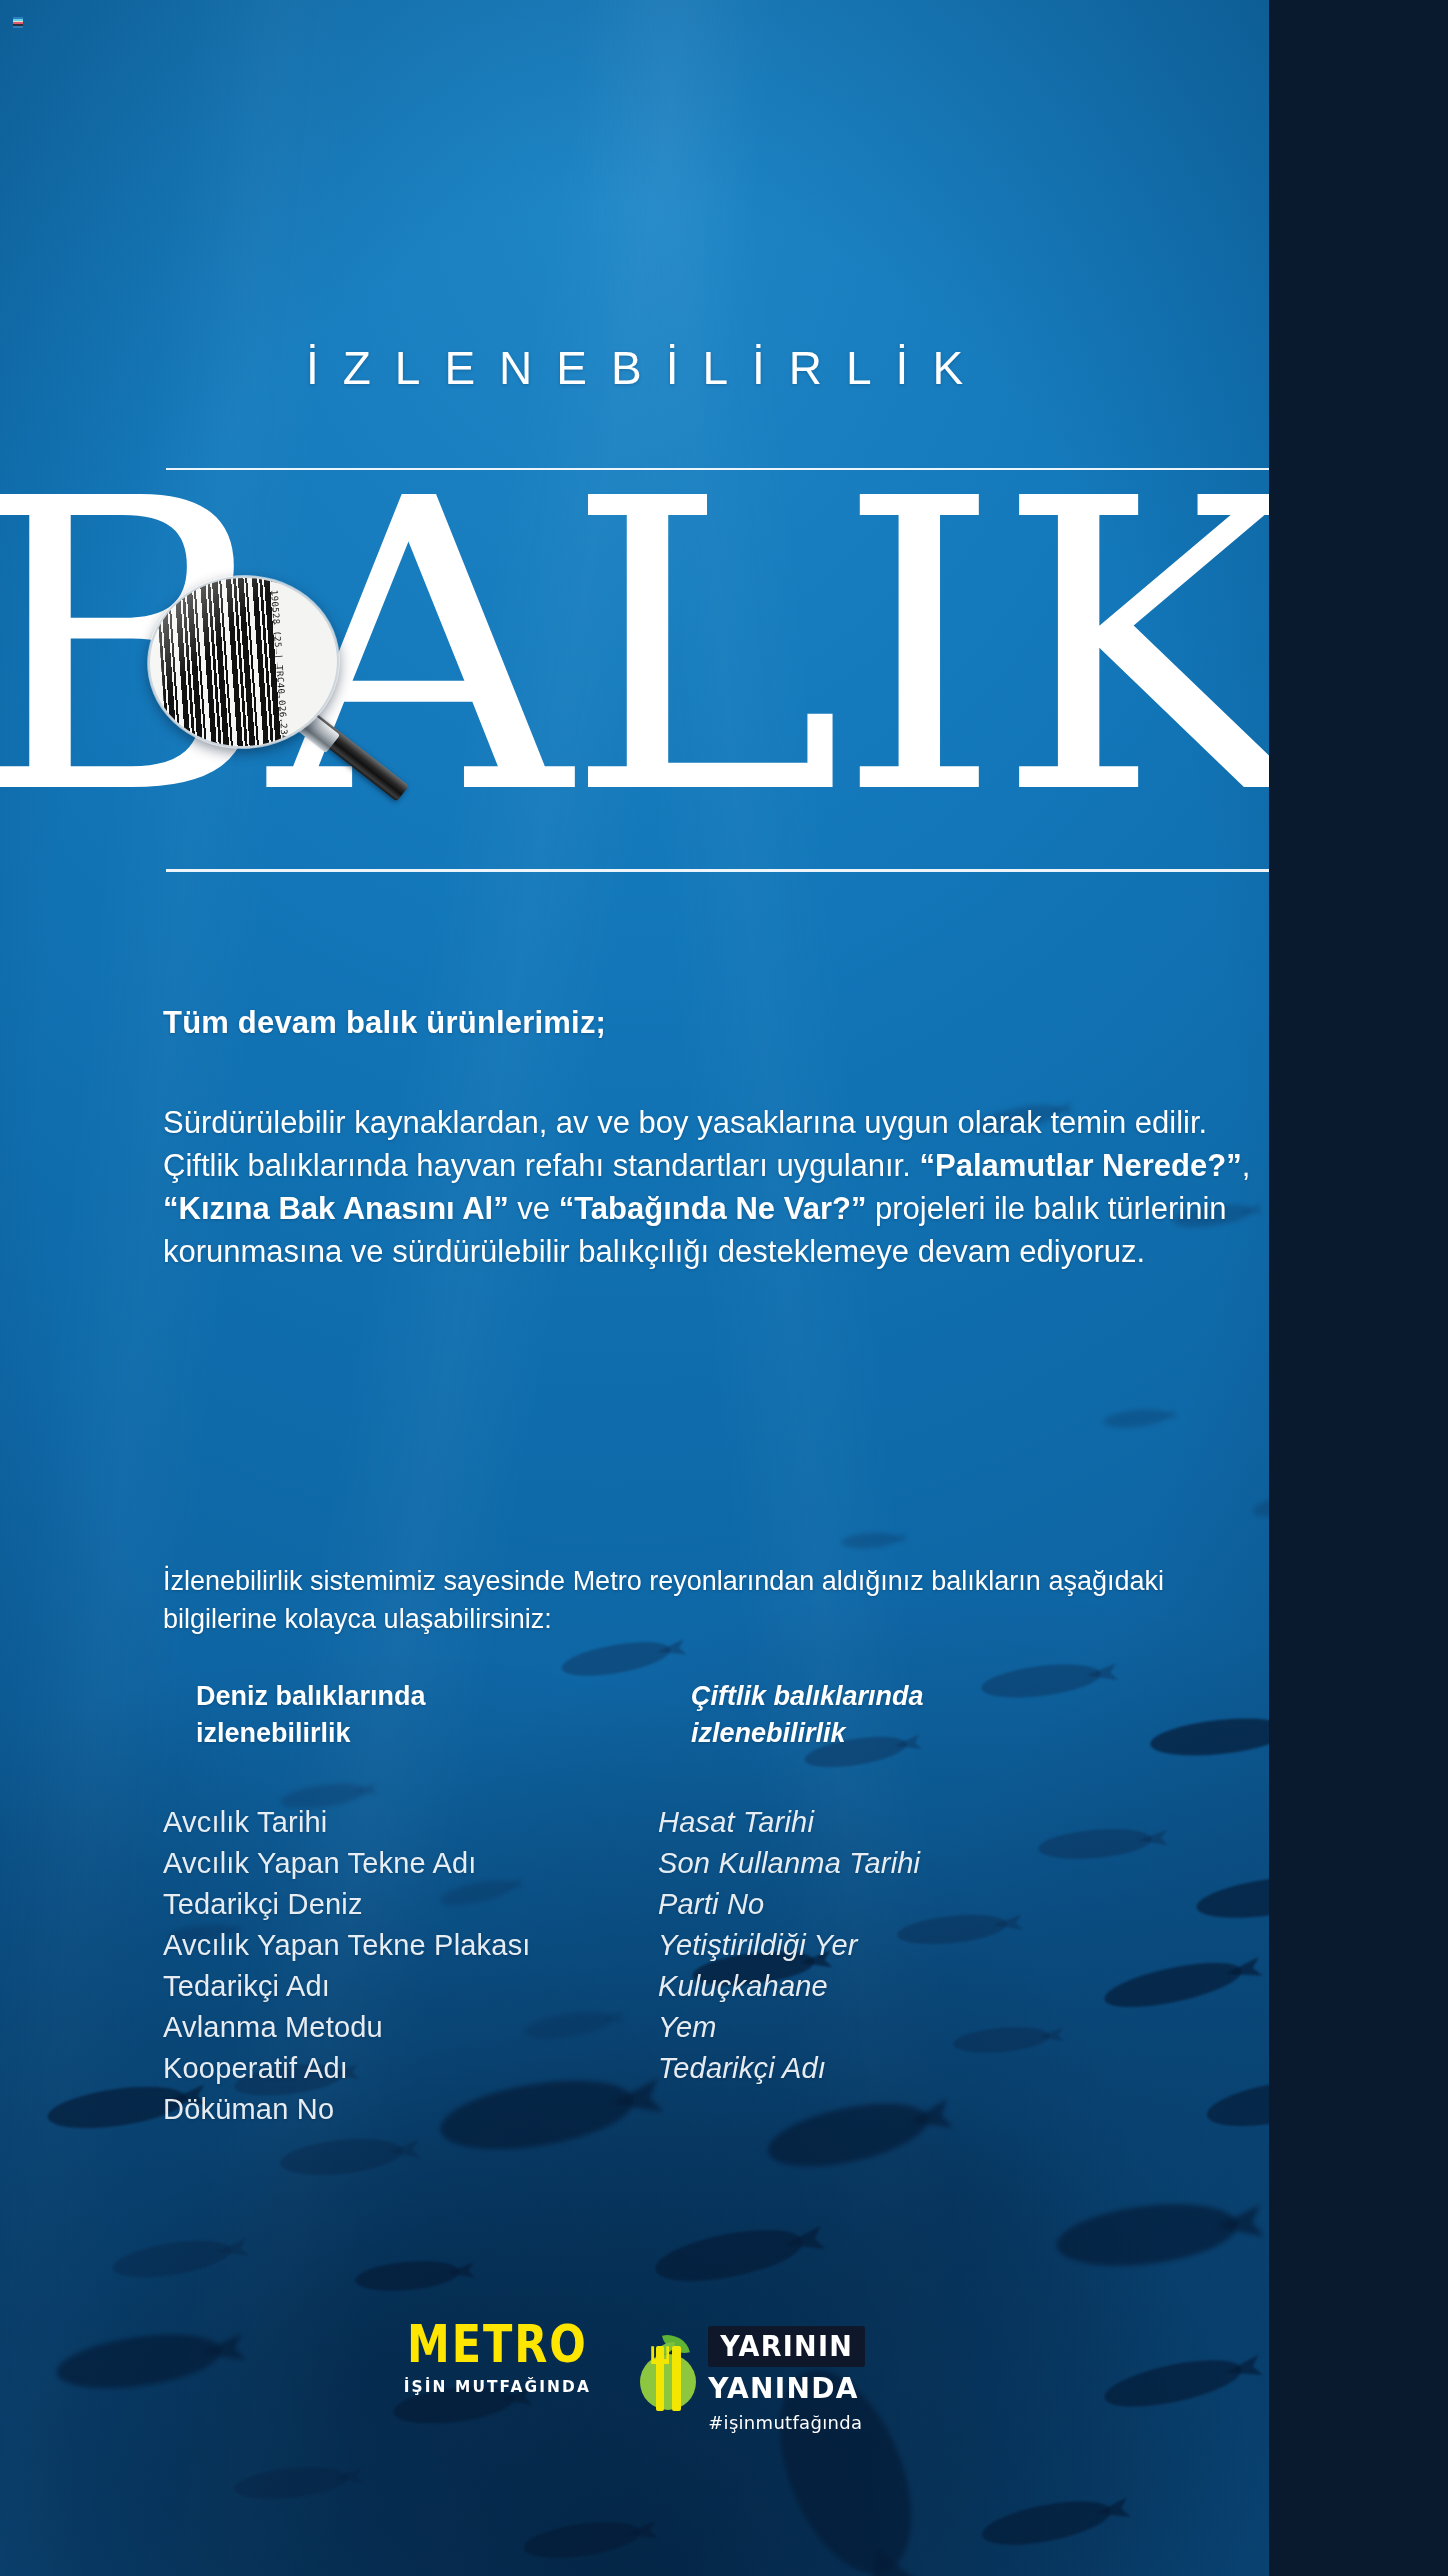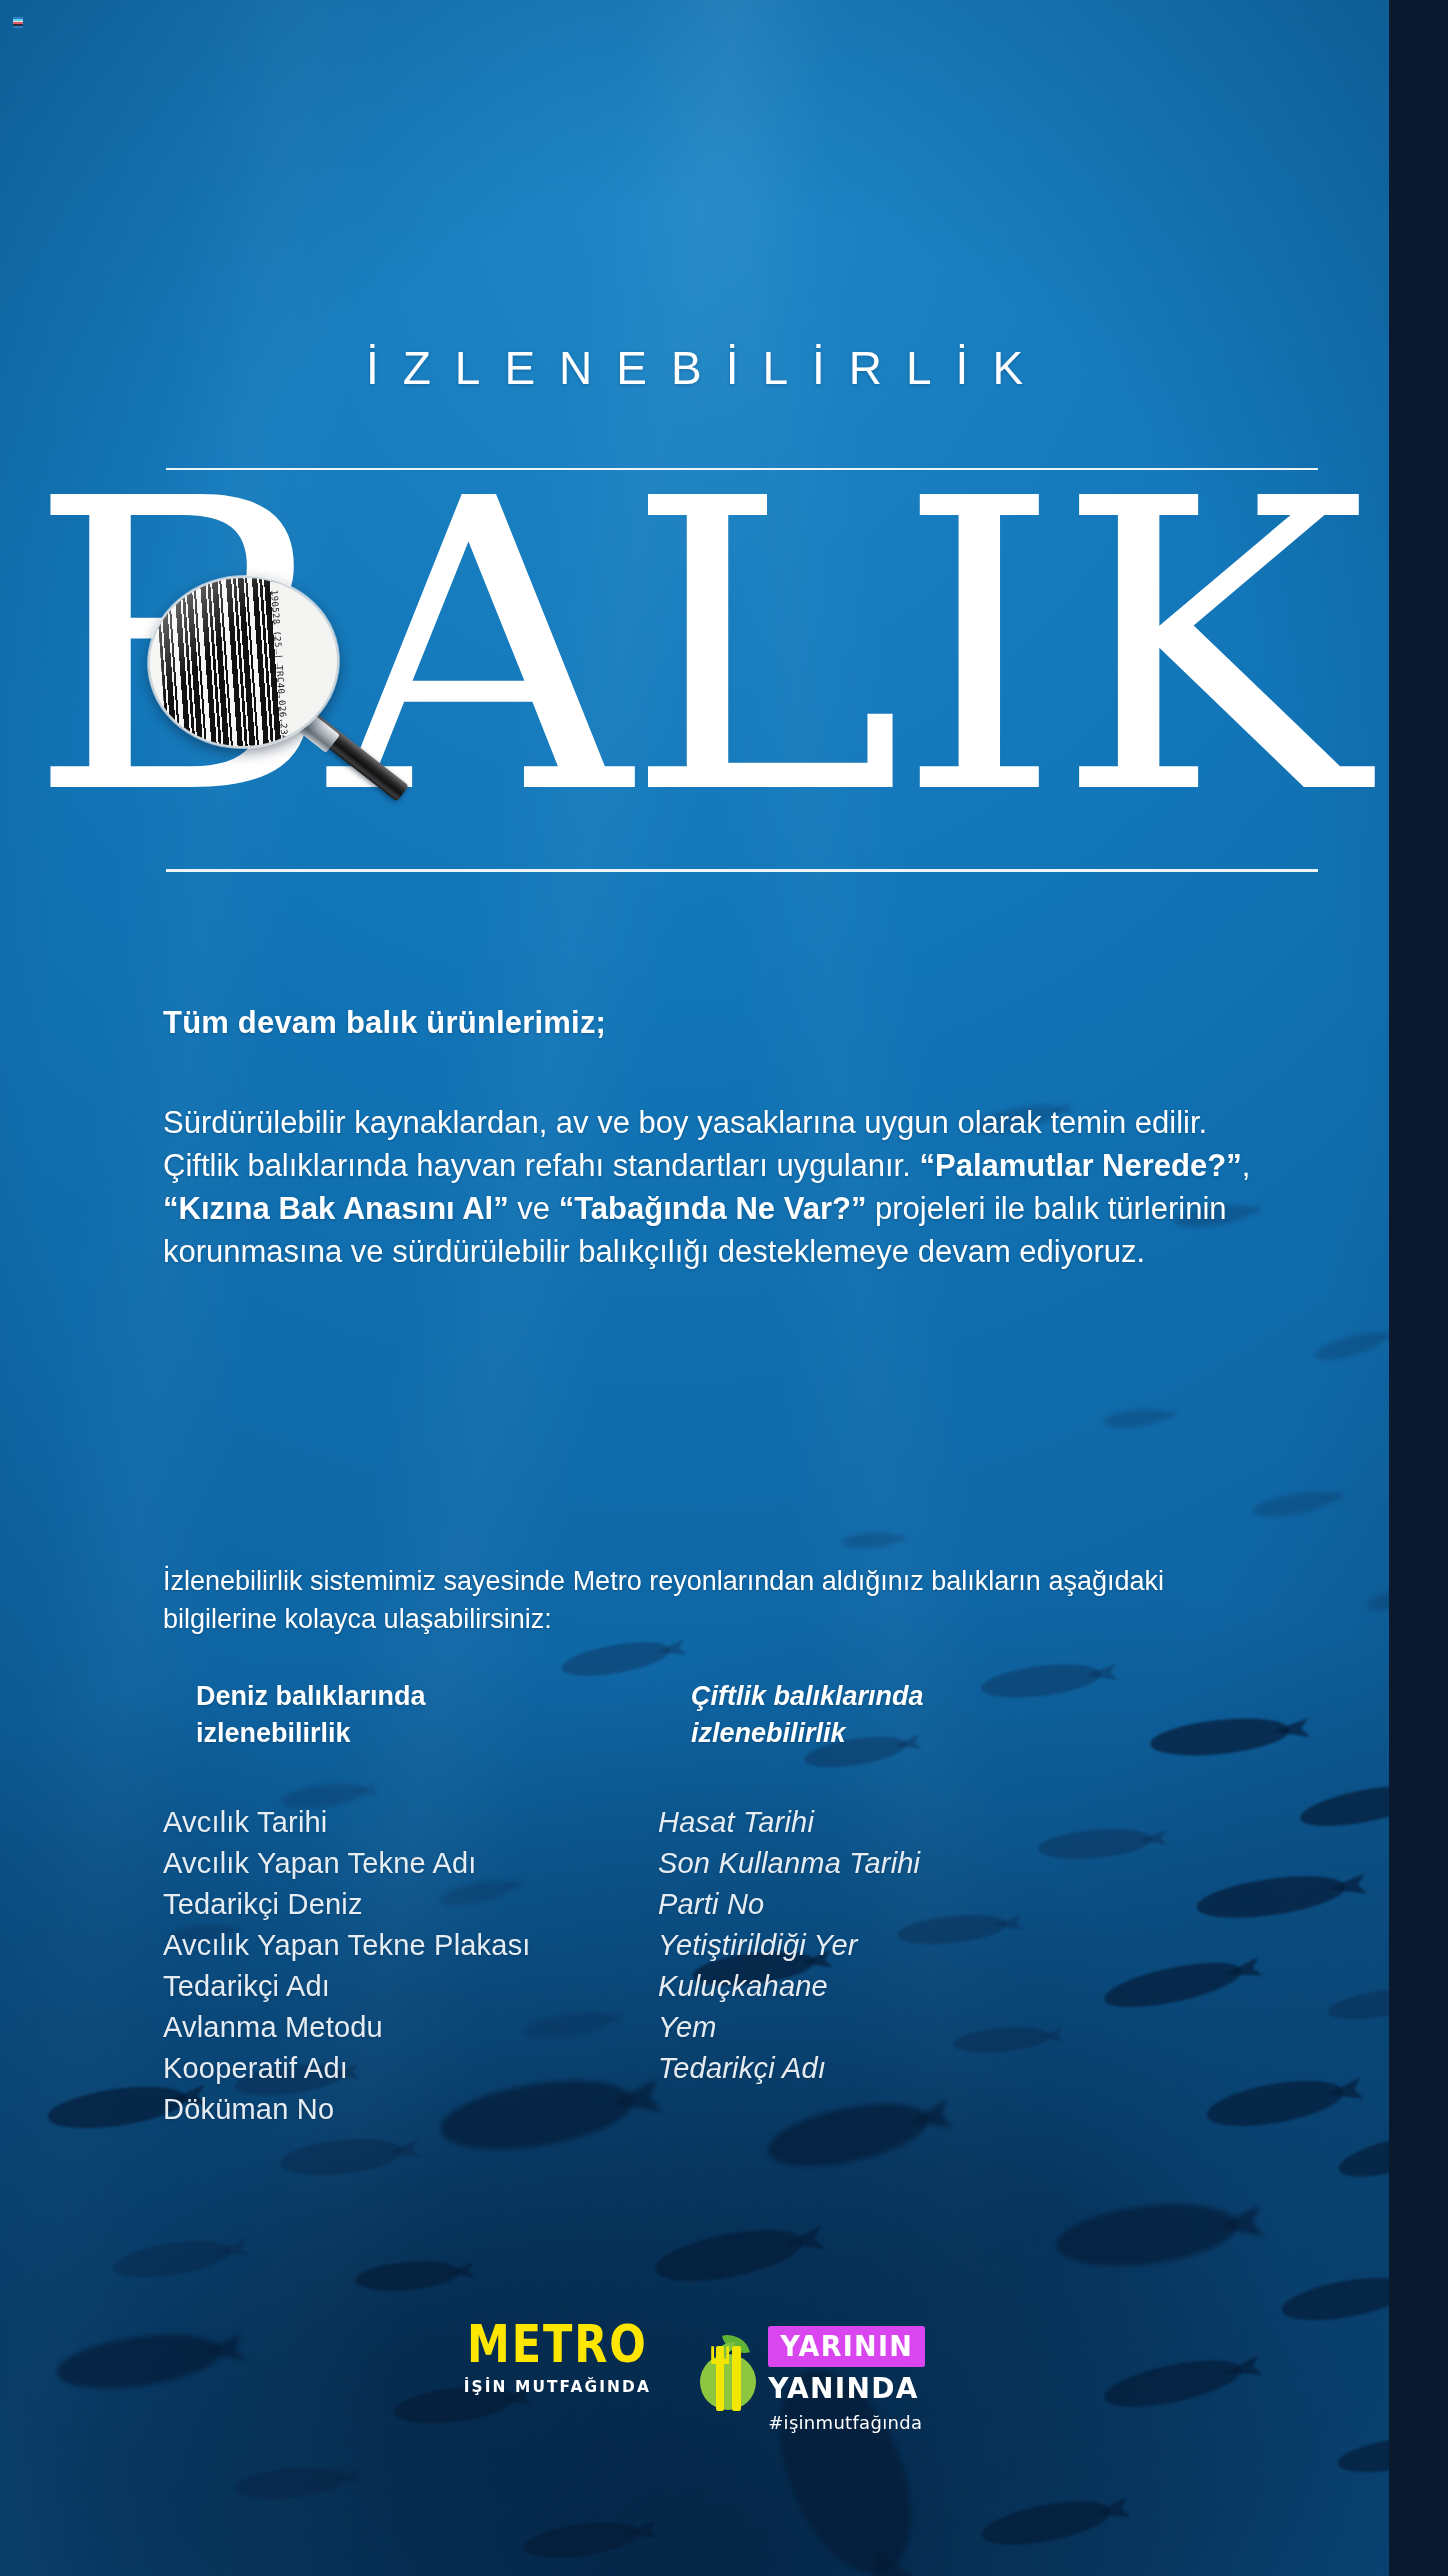--- a/index.html
+++ b/index.html
@@ -3,21 +3,21 @@
 <meta charset="utf-8">
 <title>İzlenebilirlik Balık</title>
 <style>
   html, body {
     margin: 0;
     padding: 0;
     background: #0a1a2e;
   }
   #poster {
     position: relative;
-    width: 1389px;
+    width: 1269px;
     height: 2576px;
     overflow: hidden;
     font-family: "Liberation Sans", sans-serif;
     background: #1276b8;
     -webkit-font-smoothing: antialiased;
   }
 
   
   .bg-layer { position: absolute; inset: 0; }
 
@@ -335,21 +335,21 @@
   }
   .knife { left: 32px; top: 11.2px; width: 9.3px; height: 65px; border-radius: 1.9px 1.9px 1.9px 1.9px; }
   .knife::before {
     content:""; position:absolute; left:0; top:0; width:9.3px; height:28px;
     background:#f3e600; border-radius: 4.7px 4.7px 0 0;
   }
 
   .yarinin-text { padding-top: 5.6px; }
   .yarinin-band {
     display: inline-block;
-    background: #d946ef;
+    background: #0f172a;
     padding: 4.7px 12px 5.6px 12px;
     border-radius: 2.8px;
   }
   .yarinin-band span {
     color: #ffffff;
     font-size: 27px;
     font-weight: 700;
     letter-spacing: 1.3px;
     font-family: "DejaVu Sans", sans-serif;
     transform: scaleY(1.08);

